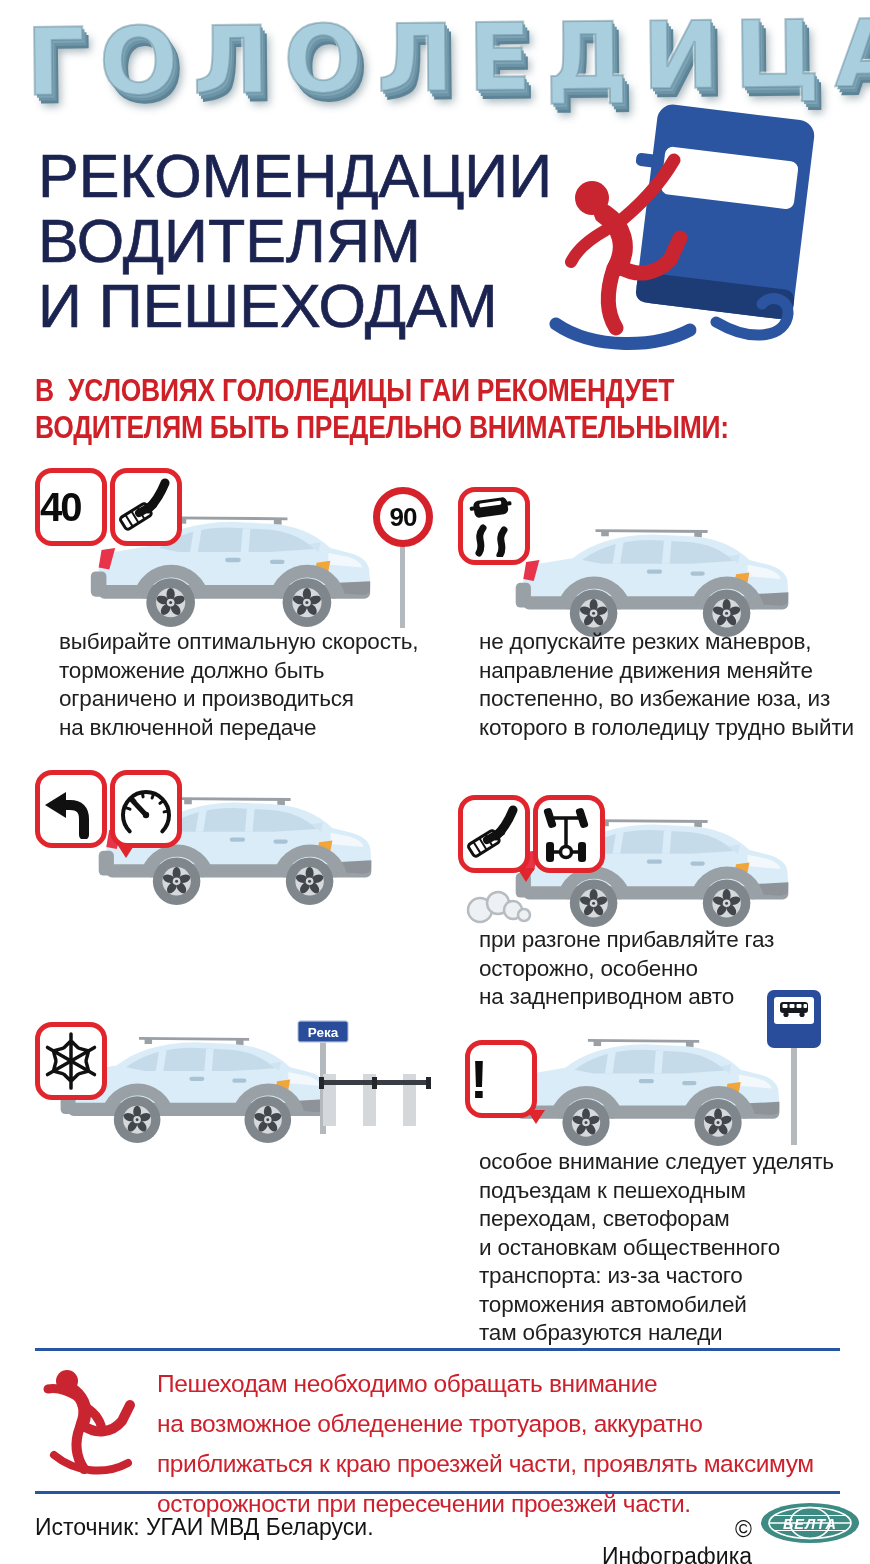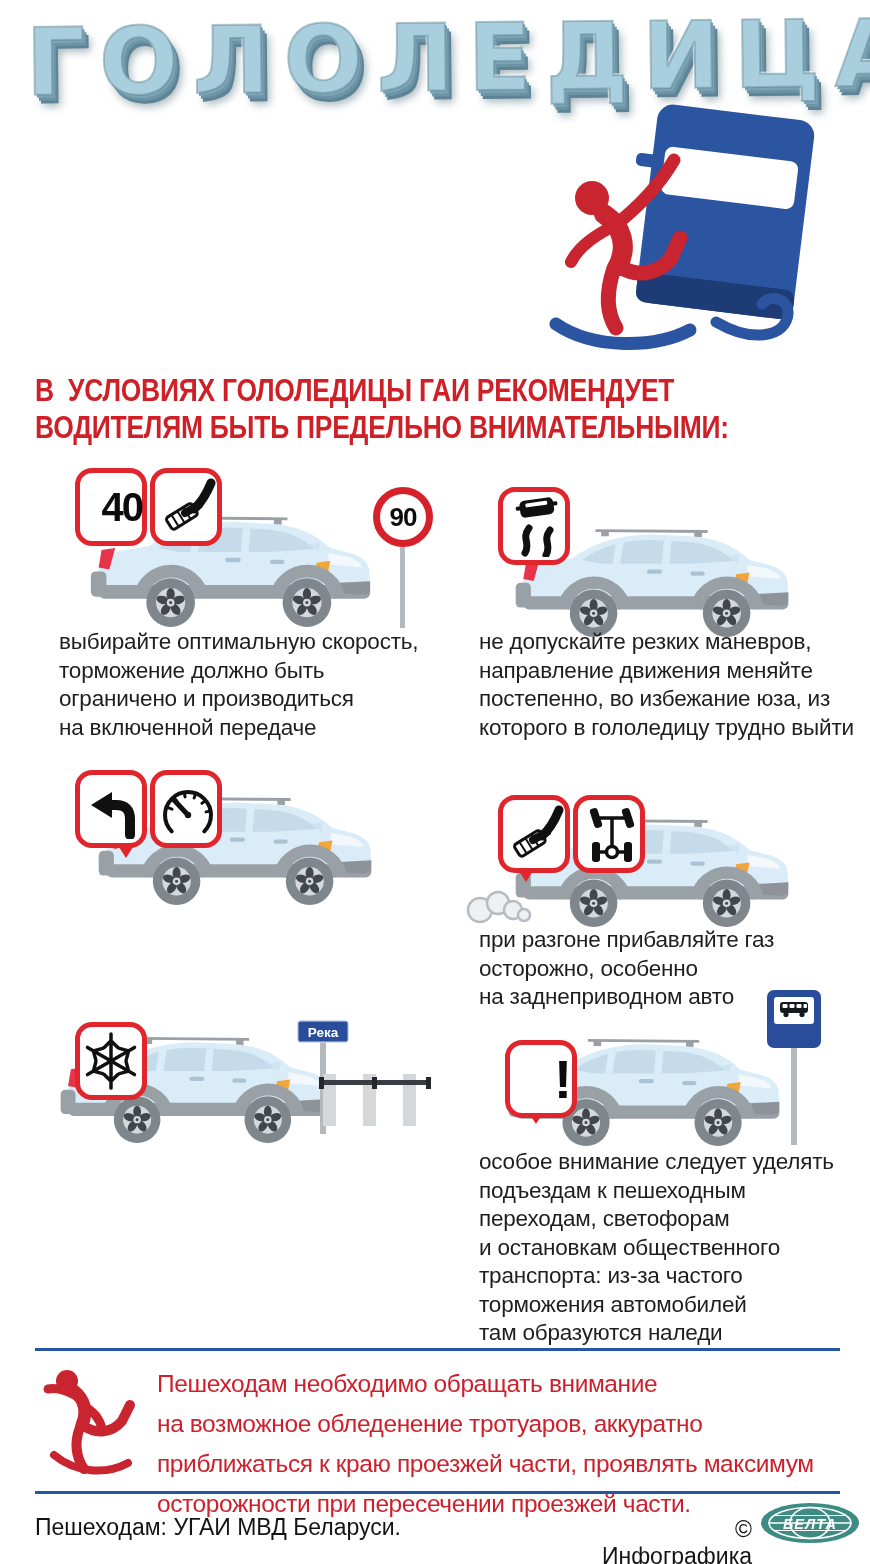--- a/index.html
+++ b/index.html
@@ -21,21 +21,21 @@
 
   .red-heading{position:absolute;left:35px;top:372px;font-weight:700;font-size:31.5px;
                line-height:37px;color:#ce2026;white-space:pre-wrap;letter-spacing:-.3px;
                transform:scaleX(.84);transform-origin:left top;}
 
   
   .tip{position:absolute;width:400px;height:300px;}
   .tip .car{position:absolute;}
   .box{position:absolute;width:72px;height:78px;background:#fff;border:5px solid #e0252c;
        border-radius:17px;box-sizing:border-box;display:flex;align-items:center;
-       justify-content:flex-end;z-index:3;margin-left:40px;}
+       justify-content:flex-start;z-index:3;}
   .s40{font-size:40px;font-weight:700;color:#0c0c0c;letter-spacing:-2px;}
   .sx{font-size:54px;font-weight:800;color:#0c0c0c;line-height:1;}
   .round-sign{position:absolute;width:60px;height:60px;border-radius:50%;background:#fff;
               border:7px solid #d6202a;box-sizing:border-box;display:flex;align-items:center;
               justify-content:center;z-index:3;}
   .round-sign span{font-size:26px;font-weight:700;color:#0c0c0c;letter-spacing:-1px;}
   .pole{position:absolute;background:#b4b9bd;z-index:1;}
   .tip-text{position:absolute;left:0;font-size:22.5px;line-height:28.5px;color:#1e1e1e;
             white-space:pre-wrap;letter-spacing:-.2px;width:420px;margin-left:24px;}
   .tail{position:absolute;width:0;height:0;border-left:9px solid transparent;
@@ -97,20 +97,23 @@
         <rect x="190" y="54" width="15" height="4.5" rx="2.2" fill="#aac3d4"></rect>
         <path d="M56,93 A33,33 0 0 1 121,93" fill="none" stroke="#9aa1a6" stroke-width="13"></path>
         <path d="M196,93 A33,33 0 0 1 261,93" fill="none" stroke="#9aa1a6" stroke-width="13"></path>
         <use href="#wheel" x="62" y="72" width="52" height="52"></use>
         <use href="#wheel" x="202" y="72" width="52" height="52"></use>
       </symbol>
     </defs>
   </svg>
 
   <div class="title">ГОЛОЛЕДИЦА</div>
+  <div class="subtitle">РЕКОМЕНДАЦИИ
+ВОДИТЕЛЯМ
+И ПЕШЕХОДАМ</div>
 
   <svg class="hero" width="290" height="252" viewBox="0 0 290 252">
     <g>
       <g transform="rotate(7 200 115)">
         <rect x="118" y="12" width="158" height="200" rx="16" fill="#2b55a0"></rect>
         <rect x="130" y="54" width="134" height="48" rx="8" fill="#ffffff"></rect>
         <rect x="118" y="182" width="158" height="30" rx="10" fill="#1d3b75"></rect>
         <rect x="102" y="64" width="22" height="13" rx="5" fill="#2b55a0"></rect>
       </g>
     </g>
@@ -310,21 +313,21 @@
         <path d="M40,66 C34,82 36,96 44,108" stroke-width="10"></path>
         <path d="M14,94 C36,112 66,114 88,102" stroke-width="8"></path>
       </g>
     </svg>
     <div class="note-text">Пешеходам необходимо обращать внимание
 на возможное обледенение тротуаров, аккуратно
 приближаться к краю проезжей части, проявлять максимум
 осторожности при пересечении проезжей части.</div>
   </div>
 
-  <div class="src">Пешеходам: УГАИ МВД Беларуси.</div>
+  <div class="src">Источник: УГАИ МВД Беларуси.</div>
   <div class="credit">© Инфографика</div>
   <svg class="belta" width="100" height="42" viewBox="0 0 100 42">
     <ellipse cx="50" cy="21" rx="49" ry="20" fill="#3d8b82"></ellipse>
     <g fill="none" stroke="#ffffff" stroke-width="1.6">
       <ellipse cx="50" cy="21" rx="41" ry="15.5"></ellipse>
       <ellipse cx="50" cy="21" rx="20" ry="15.5"></ellipse>
       <path d="M9,21 H91"></path>
       <path d="M15,13.5 H85 M15,28.5 H85" stroke-width="1.2"></path>
     </g>
     <text x="50" y="26.5" text-anchor="middle" font-size="14.5" font-weight="700" font-style="italic" letter-spacing="1" fill="#ffffff">БЕЛТА</text>

